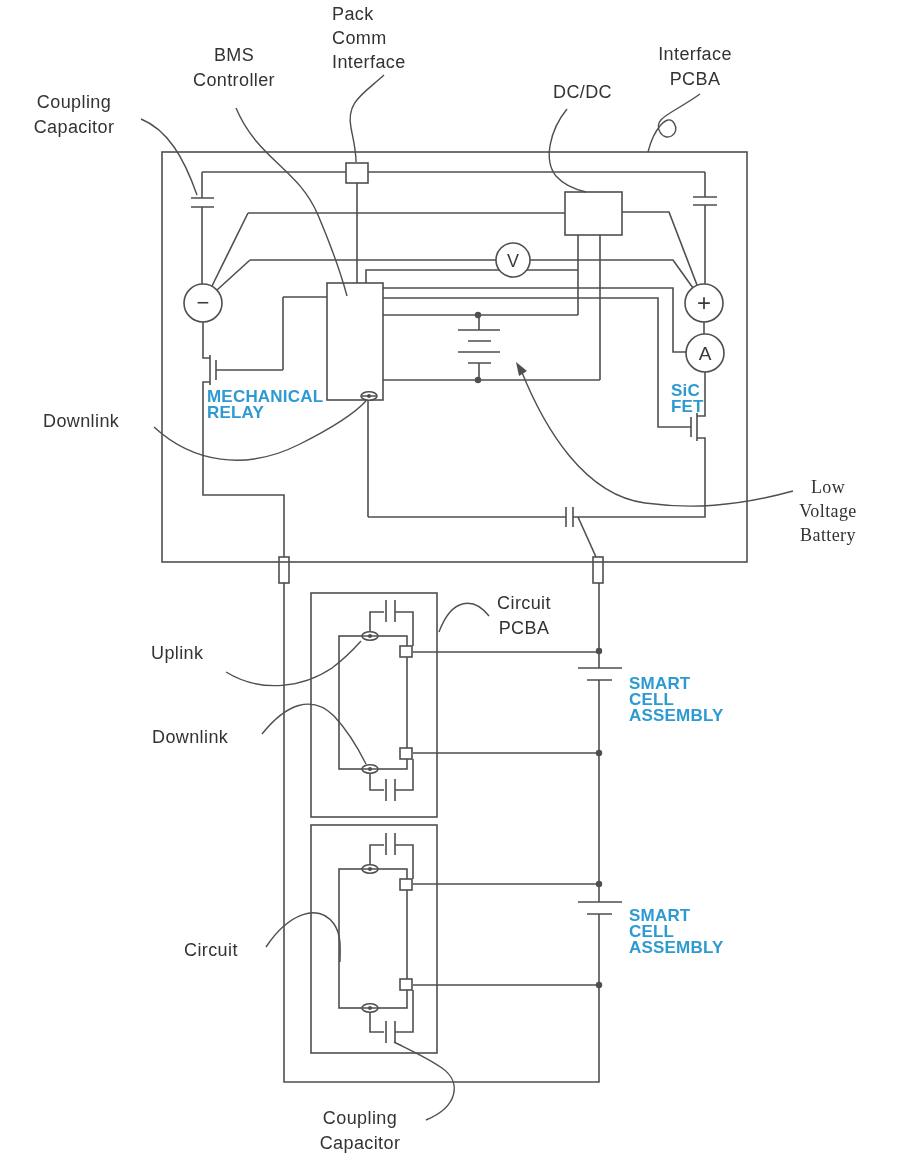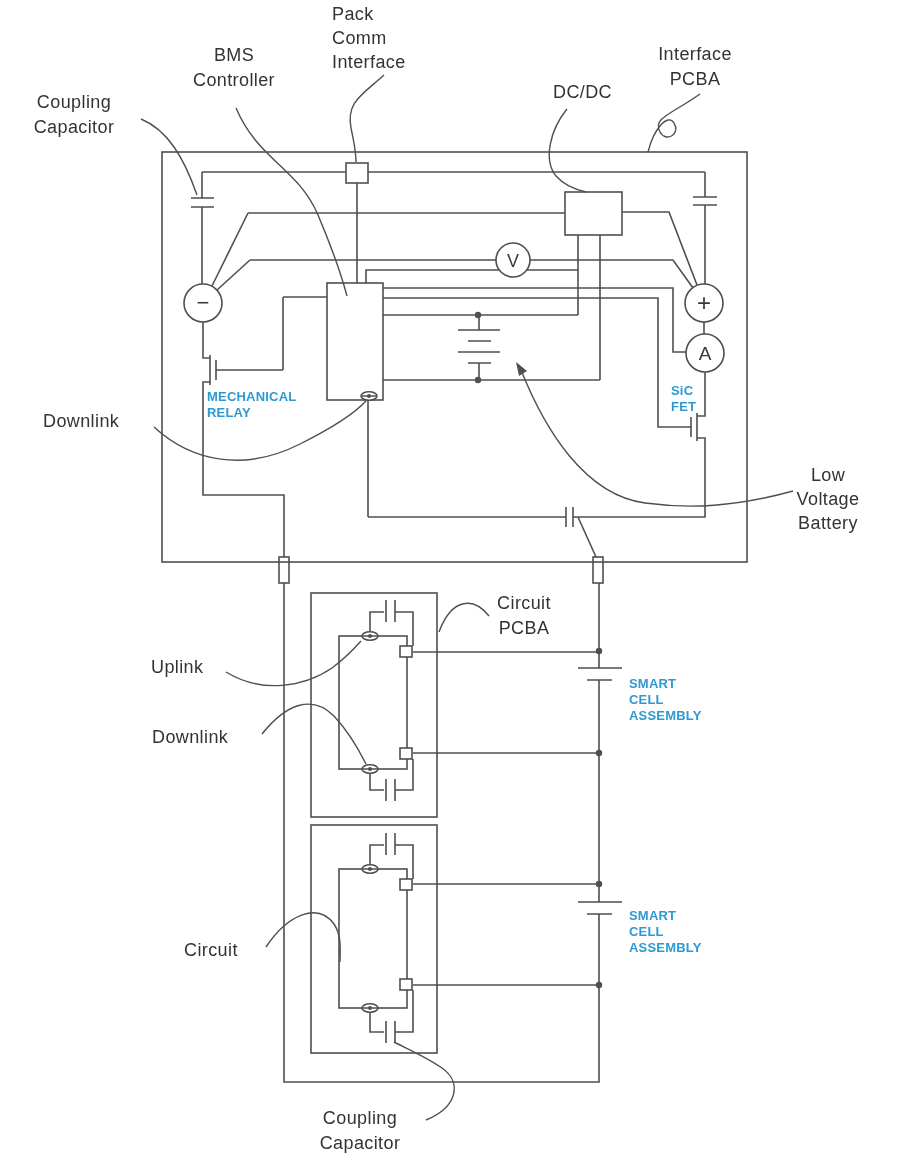--- a/index.html
+++ b/index.html
@@ -2,21 +2,21 @@
 <html><head>
 <meta charset="utf-8">
 <style>
   html,body{margin:0;padding:0;background:#ffffff;}
   #stage{position:relative;width:900px;height:1163px;background:#ffffff;overflow:hidden;
          font-family:"Liberation Sans",sans-serif;}
   #stage svg{position:absolute;left:0;top:0;}
   .lbl{position:absolute;font-size:18px;line-height:25px;color:#333333;
        white-space:pre-line;letter-spacing:0.4px;}
   .center{text-align:center;}
-  .blue{position:absolute;font-size:13px;font-weight:bold;line-height:16px;
+  .blue{position:absolute;font-size:17px;font-weight:bold;line-height:16px;
         color:#2e9ad2;white-space:pre-line;letter-spacing:0.2px;}
   .wire{stroke:#4f4f4f;stroke-width:1.6;fill:none;}
   .thin{stroke:#4f4f4f;stroke-width:1.4;fill:none;}
   .wfill{fill:#ffffff;}
   .dot{fill:#4f4f4f;stroke:none;}
   .mtr{font-family:"Liberation Sans",sans-serif;fill:#3a3a3a;text-anchor:middle;}
 </style>
 </head>
 <body>
 
@@ -133,26 +133,26 @@
 Comm
 Interface</div>
   <div class="lbl" style="left:553px;top:80px;width:95px;">DC/DC</div>
   <div class="lbl center" style="left:638px;top:42px;width:114px;">Interface
 PCBA</div>
   <div class="lbl" style="left:43px;top:409px;">Downlink</div>
   <div class="blue" style="left:207px;top:389px;">MECHANICAL
 RELAY</div>
   <div class="blue" style="left:671px;top:383px;">SiC
 FET</div>
-  <div class="lbl center" style="left:780px;top:463px;width:96px;line-height:24px;">Low
+  <div class="lbl center" style="left:780px;top:475px;width:96px;line-height:24px;font-family:Liberation Serif, serif;">Low
 Voltage
 Battery</div>
   <div class="lbl center" style="left:482px;top:591px;width:84px;">Circuit
 PCBA</div>
-  <div class="lbl" style="left:151px;top:655px;text-align:center;">Uplink</div>
+  <div class="lbl" style="left:151px;top:641px;text-align:center;">Uplink</div>
   <div class="lbl" style="left:152px;top:725px;">Downlink</div>
   <div class="blue" style="left:629px;top:676px;">SMART
 CELL
 ASSEMBLY</div>
   <div class="blue" style="left:629px;top:908px;">SMART
 CELL
 ASSEMBLY</div>
   <div class="lbl" style="left:184px;top:938px;">Circuit</div>
   <div class="lbl center" style="left:292px;top:1106px;width:136px;">Coupling
 Capacitor</div>

